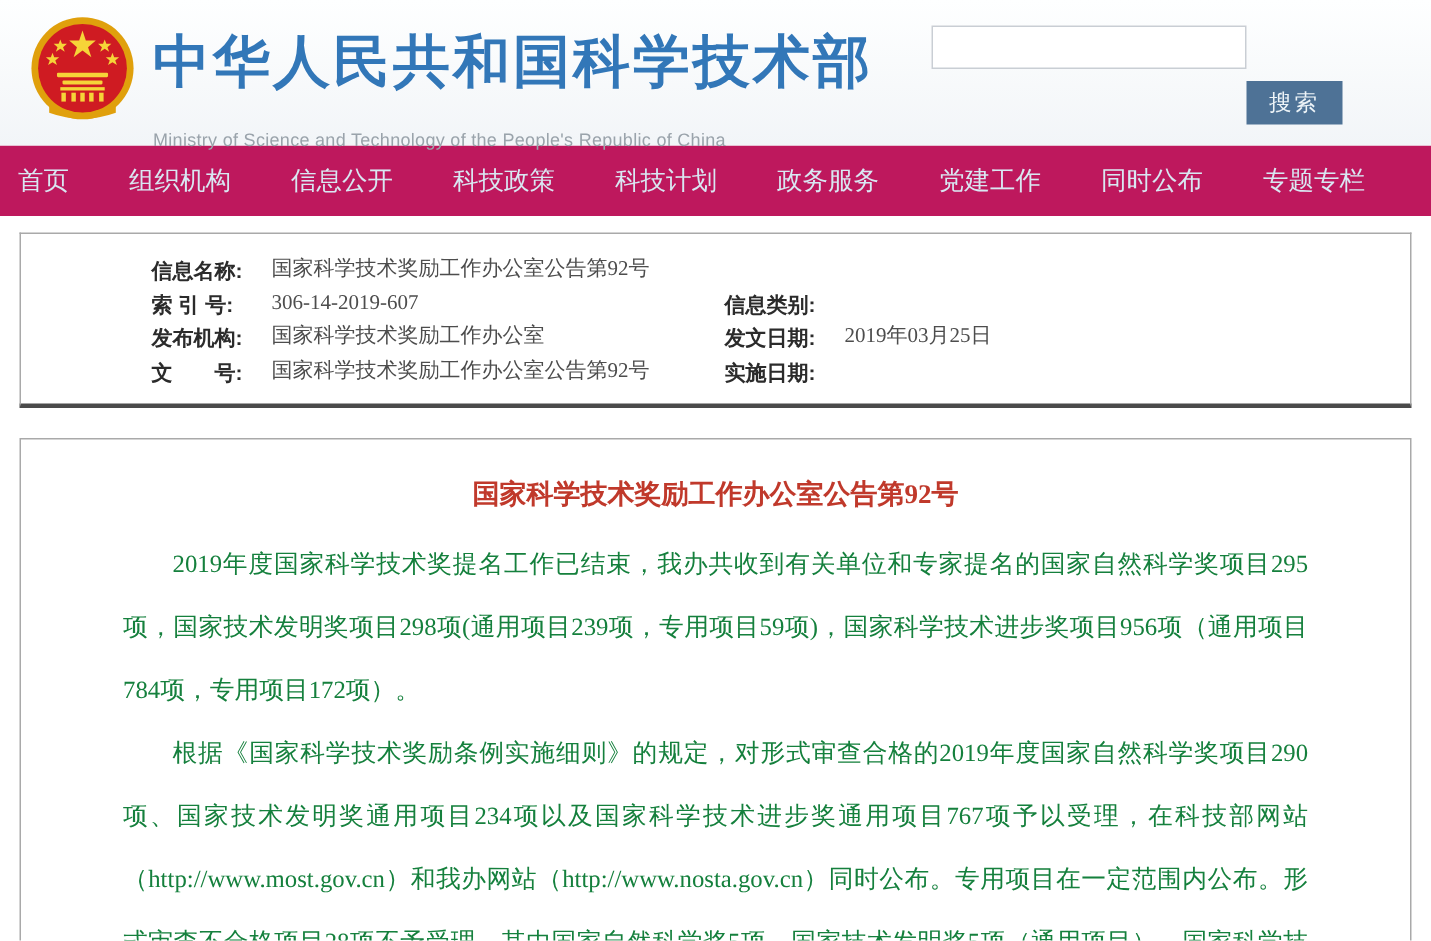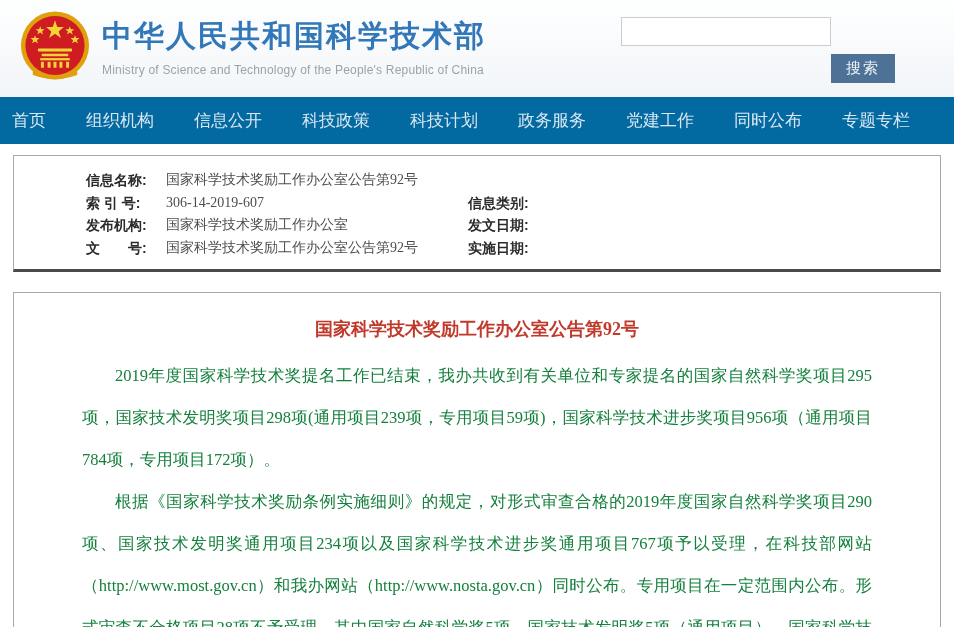--- a/index.html
+++ b/index.html
@@ -3,36 +3,36 @@
 <meta charset="utf-8">
 <style>
   * { margin:0; padding:0; box-sizing:border-box; }
   html,body { width:954px; height:627px; overflow:hidden; background:#fff;
     font-family:"Liberation Sans", sans-serif; }
 
   
   .header { position:relative; height:97px; background:linear-gradient(#feffff,#f2f5f8); }
   .emblem { position:absolute; left:18px; top:8px; width:74px; height:78px; }
   .brand { position:absolute; left:102px; top:16px; }
-  .brand .cn { font-size:30px; font-weight:bold; color:#3277b8; letter-spacing:2px; }
-  .brand .en { margin-top:6px; font-size:12px; color:#9aa3ab; letter-spacing:0.2px; }
+  .brand .cn { font-size:38px; font-weight:bold; color:#3277b8; letter-spacing:2px; }
+  .brand .en { margin-top:19px; font-size:12px; color:#9aa3ab; letter-spacing:0.2px; }
   .search-wrap { position:absolute; top:17px; right:59px; display:flex; }
   .search-input { width:210px; height:29px; border:1px solid #c9ced4; background:#fff;
     padding:0 8px; font-size:14px; outline:none; }
   .search-btn { width:64px; height:29px; border:none; background:#4e7296; color:#eef4f8;
     font-size:15px; cursor:pointer; letter-spacing:2px;margin-top:37px; }
 
   
-  .nav { height:47px; background:#0369a1; display:flex; align-items:center;
+  .nav { height:47px; background:#be185d; display:flex; align-items:center;
     justify-content:space-between; padding:0 44px 0 12px; }
   .nav-item { color:#d9e7f2; font-size:17px; cursor:pointer; white-space:nowrap; }
 
   
   .meta-box { margin:11px 13px 0 13px; background:#fff; border:1px solid #a9a9a9;
-    border-bottom:3px solid #4a4a4a; padding:13px 0 10px 0; }
+    border-bottom:3px solid #4a4a4a; padding:13px 0 10px 15px; }
   .meta-row { display:grid; grid-template-columns:80px 302px 80px 1fr;
     padding-left:72px; line-height:22.5px; }
   .meta-label { font-weight:bold; color:#2b2b2b; font-size:14px; white-space:nowrap; }
   .meta-value { color:#4d4d4d; font-size:14px; font-family:"Liberation Serif", serif;
     white-space:nowrap; overflow:hidden; }
 
   
   .article-box { margin:20px 13px 0 13px; background:#fff; border:1px solid #a9a9a9;
     min-height:360px; padding:24px 68px 30px 68px; }
   .article-title { text-align:center; color:#c0392b; font-weight:bold; font-size:18px;
@@ -93,20 +93,21 @@
   </div>
   <div class="meta-row">
     <span class="meta-label">索 引 号:</span>
     <span class="meta-value">306-14-2019-607</span>
     <span class="meta-label">信息类别:</span>
   </div>
   <div class="meta-row">
     <span class="meta-label">发布机构:</span>
     <span class="meta-value">国家科学技术奖励工作办公室</span>
     <span class="meta-label">发文日期:</span>
+    <span class="meta-value">2019年03月25日</span>
   </div>
   <div class="meta-row">
     <span class="meta-label">文　　号:</span>
     <span class="meta-value">国家科学技术奖励工作办公室公告第92号</span>
     <span class="meta-label">实施日期:</span>
     <span class="meta-value"></span>
   </div>
 </div>
 
 <div class="article-box">

